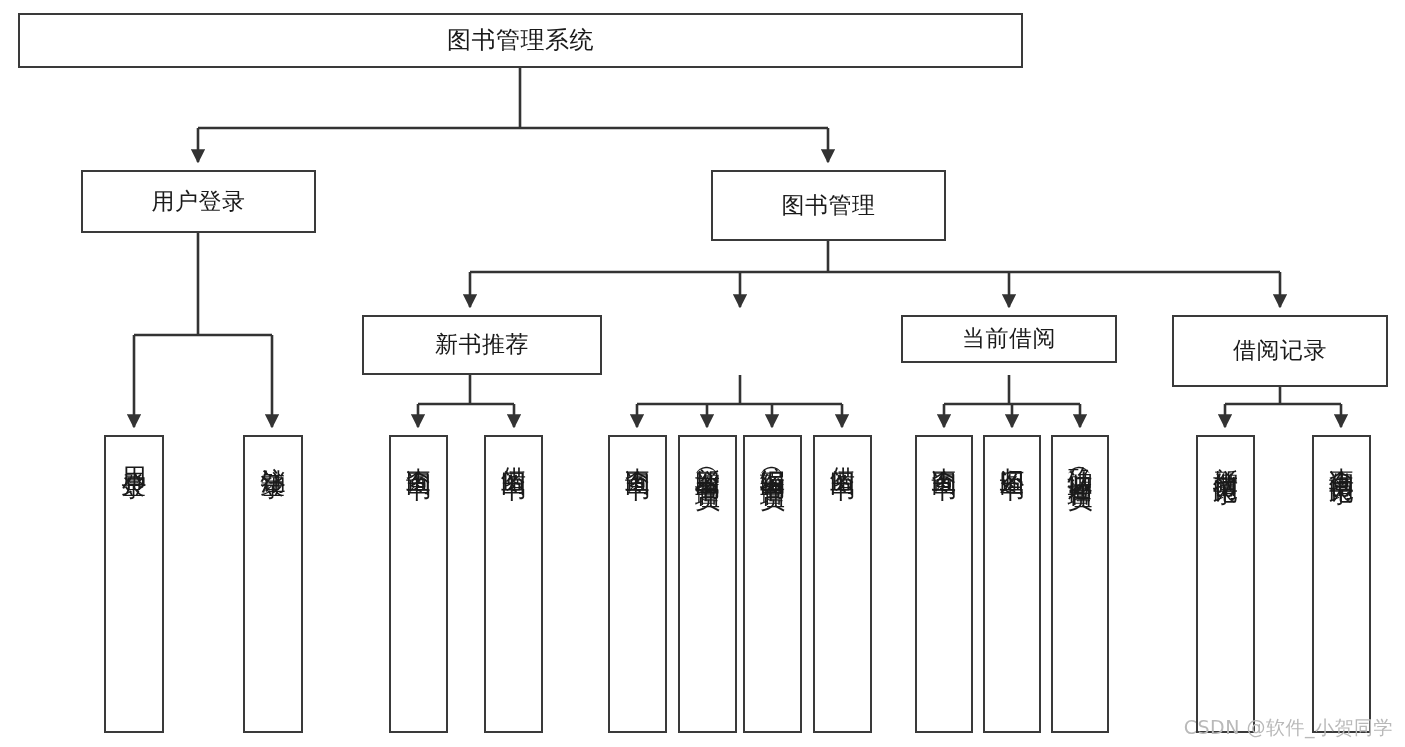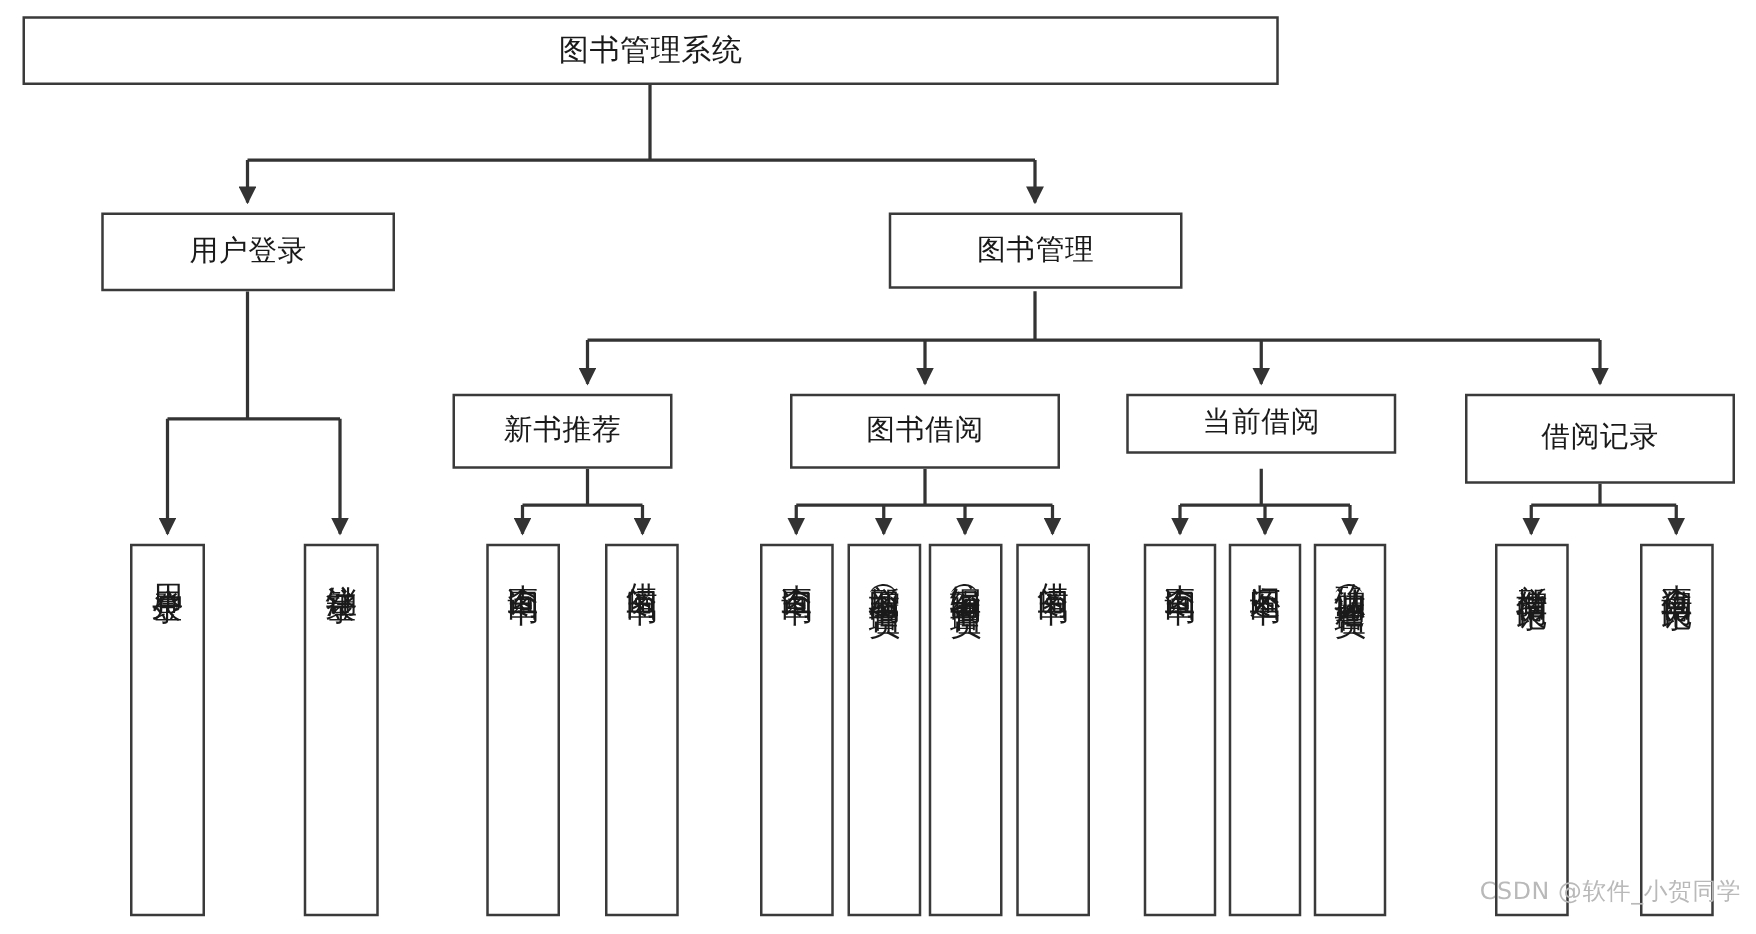--- a/index.html
+++ b/index.html
@@ -59,21 +59,21 @@
     writing-mode: vertical-rl;
     text-orientation: upright;
     font-size: 25px;
     line-height: 1.0;
     letter-spacing: 3px;
     white-space: nowrap;
   }
   .watermark {
     position: absolute;
     right: 12px;
-    bottom: 21px;
+    bottom: 6px;
     font-size: 19px;
     color: #b9b9b9;
     letter-spacing: 0.5px;
     white-space: nowrap;
     user-select: none;
   }
 </style>
 </head>
 <body>
 
@@ -132,31 +132,28 @@
   </svg>
 
   <div class="node horiz root" style="left:18px; top:13px; width:1005px; height:55px;">
     <span class="label">图书管理系统</span>
   </div>
 
   <div class="node horiz" style="left:81px; top:170px; width:235px; height:63px;">
     <span class="label">用户登录</span>
   </div>
 
-  <div class="node horiz" style="left:711px; top:170px; width:235px; height:61px;">
+  <div class="node horiz" style="left:711px; top:170px; width:235px; height:71px;">
     <span class="label">图书管理</span>
   </div>
 
-  <div class="node horiz" style="left:362px; top:315px; width:176px; height:60px;">
+  <div class="node horiz" style="left:362px; top:315px; width:240px; height:60px;">
     <span class="label">新书推荐</span>
   </div>
 
-  <div class="node horiz" style="left:632px; top:315px; width:216px; height:60px;">
-    <span class="label">图书借阅</span>
-  </div>
 
   <div class="node horiz" style="left:901px; top:315px; width:216px; height:48px;">
     <span class="label">当前借阅</span>
   </div>
 
   <div class="node horiz" style="left:1172px; top:315px; width:216px; height:72px;">
     <span class="label">借阅记录</span>
   </div>
 
   <div class="node vert" style="left:104px; top:435px; width:60px; height:298px;">

